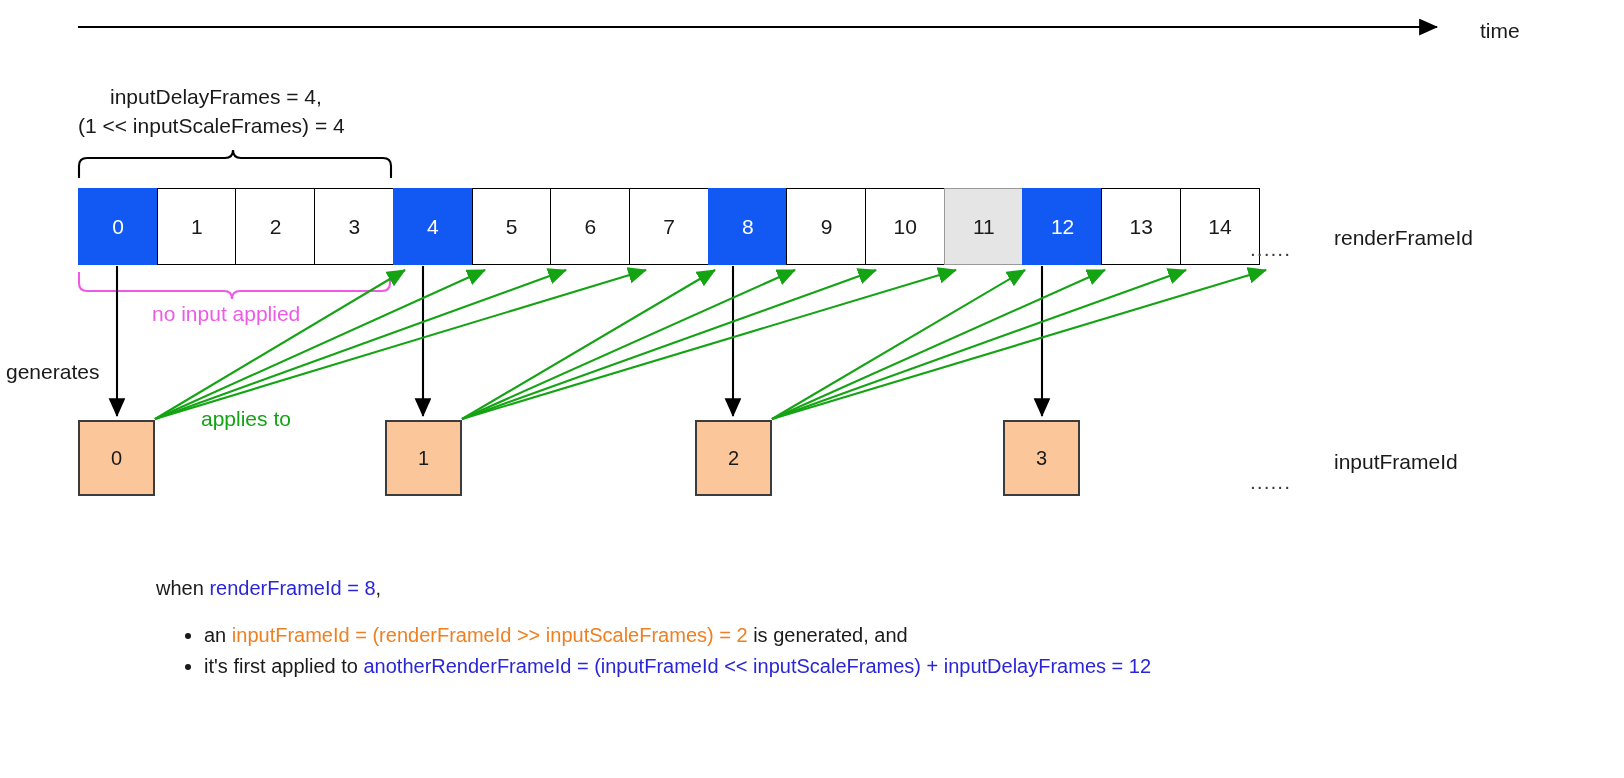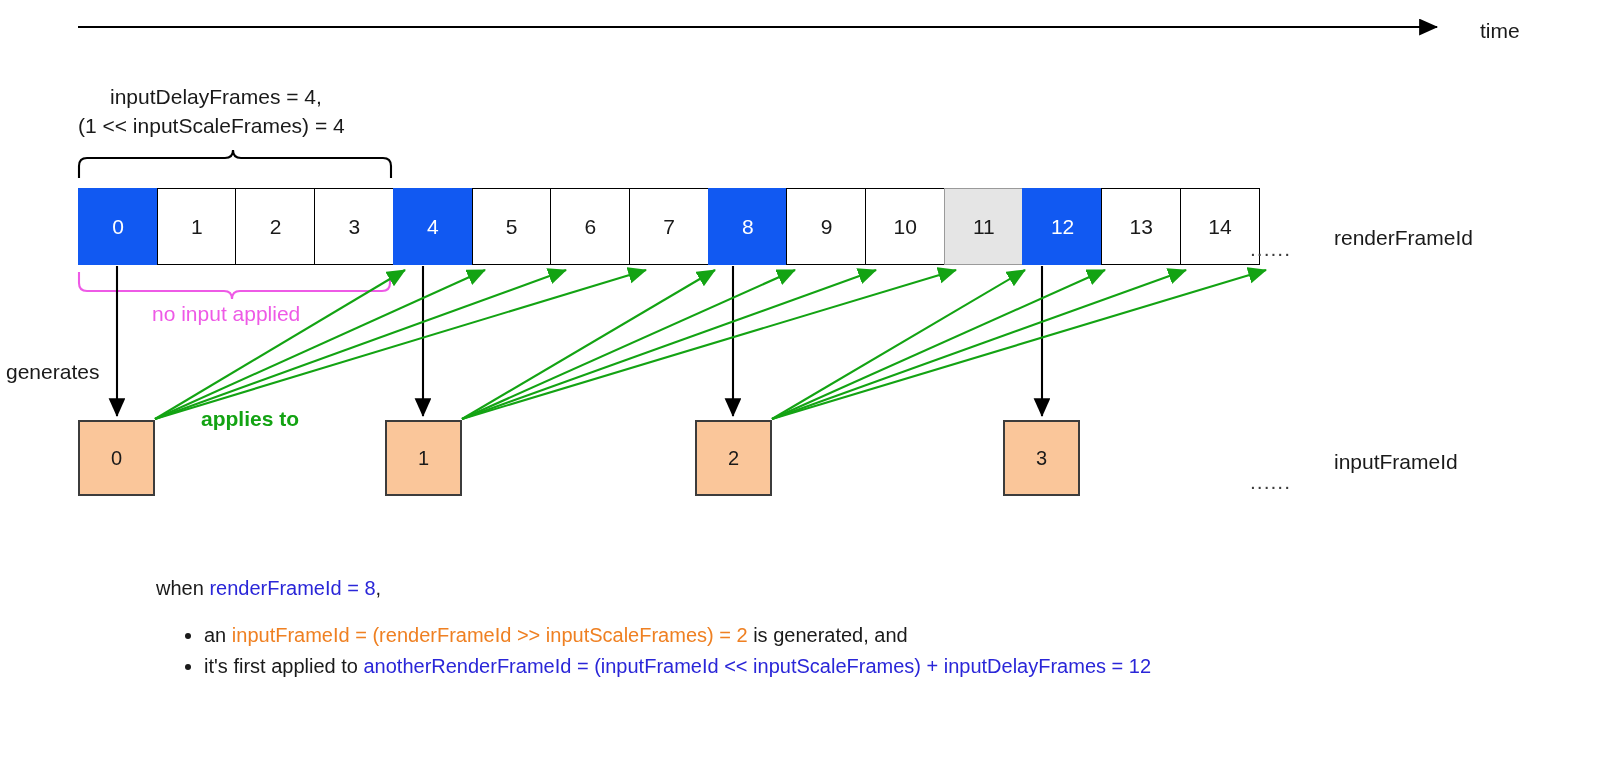--- a/index.html
+++ b/index.html
@@ -28,21 +28,21 @@
   .input-box{
     position:absolute;width:77px;height:76px;box-sizing:border-box;
     background:#fac69a;border:2.2px solid #3c3c3c;
     display:flex;align-items:center;justify-content:center;
     font-size:20px;color:#1a1a1a;top:420px;
   }
 
   
   .lbl{position:absolute;white-space:pre;color:#1a1a1a;font-size:21px;line-height:1.32;}
   .lbl.small-dots{font-size:21px;color:#3d3d3d;letter-spacing:1px;}
-  .lbl.green{color:#13a313;font-weight:bold;}
+  .lbl.green{color:#13a313;}
   .lbl.magenta{color:#ee5ae6;}
 
   
   .prose{position:absolute;left:156px;top:575px;width:1300px;font-size:20px;color:#1a1a1a;}
   .prose .when-line{margin:0 0 18px 0;line-height:1.35;}
   .prose ul{margin:0;padding-left:48px;list-style:disc;}
   .prose li{line-height:1.55;margin:0;}
   .blue-t{color:#2a26d8;}
   .orange-t{color:#ef8022;}
 </style>

